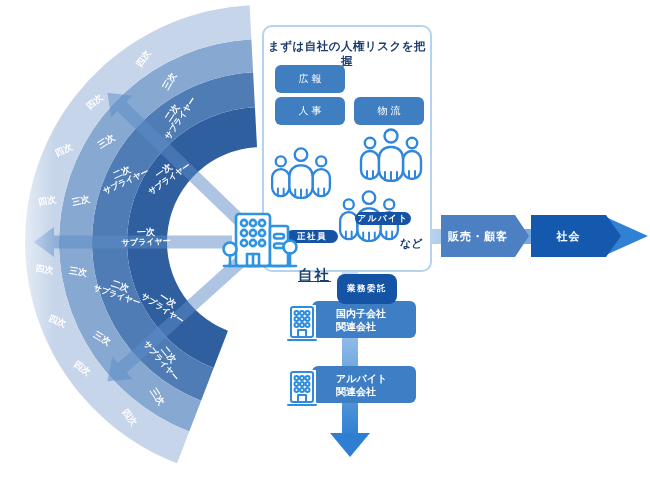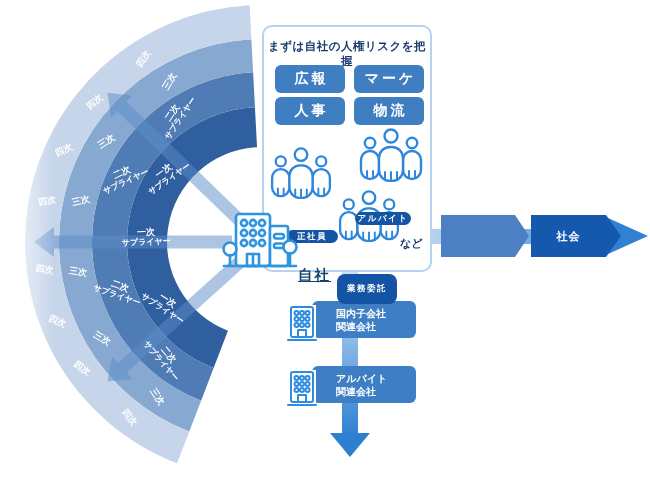--- a/index.html
+++ b/index.html
@@ -6,21 +6,21 @@
   #stage{position:relative;width:650px;height:478px;overflow:hidden;background:#fff;
          font-family:"Liberation Sans","DejaVu Sans",sans-serif;}
   .abs{position:absolute;}
 
   
   #center-box{left:262px;top:25px;width:170px;height:247px;background:#fff;
     border:2px solid #b5d3ef;border-radius:10px;box-sizing:border-box;z-index:3;padding-left:44px;}
   #center-title{left:0;top:12px;width:100%;text-align:center;font-size:11.5px;
     font-weight:bold;color:#1b3c6d;letter-spacing:0.5px;}
   .dept-btn{width:70px;height:28px;background:#3e7ec1;border-radius:6px;color:#fff;
-    font-weight:bold;font-size:14px;display:flex;align-items:center;justify-content:center;
+    font-weight:normal;font-size:10px;display:flex;align-items:center;justify-content:center;
     letter-spacing:3px;text-indent:3px;}
 
   
   .pill{background:#1553a4;border-radius:8px;color:#fff;font-weight:bold;font-size:8.5px;
     display:flex;align-items:center;justify-content:center;letter-spacing:1.5px;z-index:5;margin-top:40px;}
   #etc-label{font-size:11px;font-weight:bold;color:#1b3c6d;z-index:5;}
 
   #company-label{font-size:14.5px;font-weight:bold;color:#15406f;letter-spacing:2px;z-index:6;}
 
   
@@ -118,26 +118,26 @@
       <linearGradient id="gradR" x1="0" y1="0" x2="1" y2="0">
         <stop offset="0" stop-color="#b7d1ee"></stop>
           <stop offset="1" stop-color="#3b86d4"></stop>
       </linearGradient>
     </defs>
     <rect x="2" y="16" width="184" height="15" fill="url(#gradR)"></rect>
     <polygon points="178,5 218,23 178,41" fill="#3181d3"></polygon>
     <polygon points="11,2 85,2 99,23 85,44 11,44" fill="#4c80c2"></polygon>
     <polygon points="101,2 176,2 191,23 176,44 101,44" fill="#1559ae"></polygon>
   </svg>
+  <div class="abs chev-label" style="left:441px;top:215px;width:74px;height:42px;z-index:3;">販売・顧客</div>
   <div class="abs chev-label" style="left:531px;top:215px;width:75px;height:42px;z-index:3;">社会</div>
 
   <div id="center-box" class="abs">
     <div id="center-title" class="abs">まずは自社の人権リスクを把握</div>
     <div class="abs dept-btn" style="left:11px;top:38px;">広報</div>
-    <div class="abs dept-btn" style="left:90px;top:38px;">マーケ</div>
     <div class="abs dept-btn" style="left:11px;top:70px;text-align:center;">人事</div>
     <div class="abs dept-btn" style="left:90px;top:70px;">物流</div>
   </div>
 
   <svg class="abs" style="left:270px;top:147px;z-index:4;" width="62" height="52" viewBox="0 0 64 54">
       <use href="#sym-crowd"></use>
     </svg>
   <div class="abs pill" style="left:286px;top:190px;width:52px;height:13px;">正社員</div>
 
   <svg class="abs" style="left:357px;top:128px;z-index:4;" width="68" height="54" viewBox="0 0 64 54">

